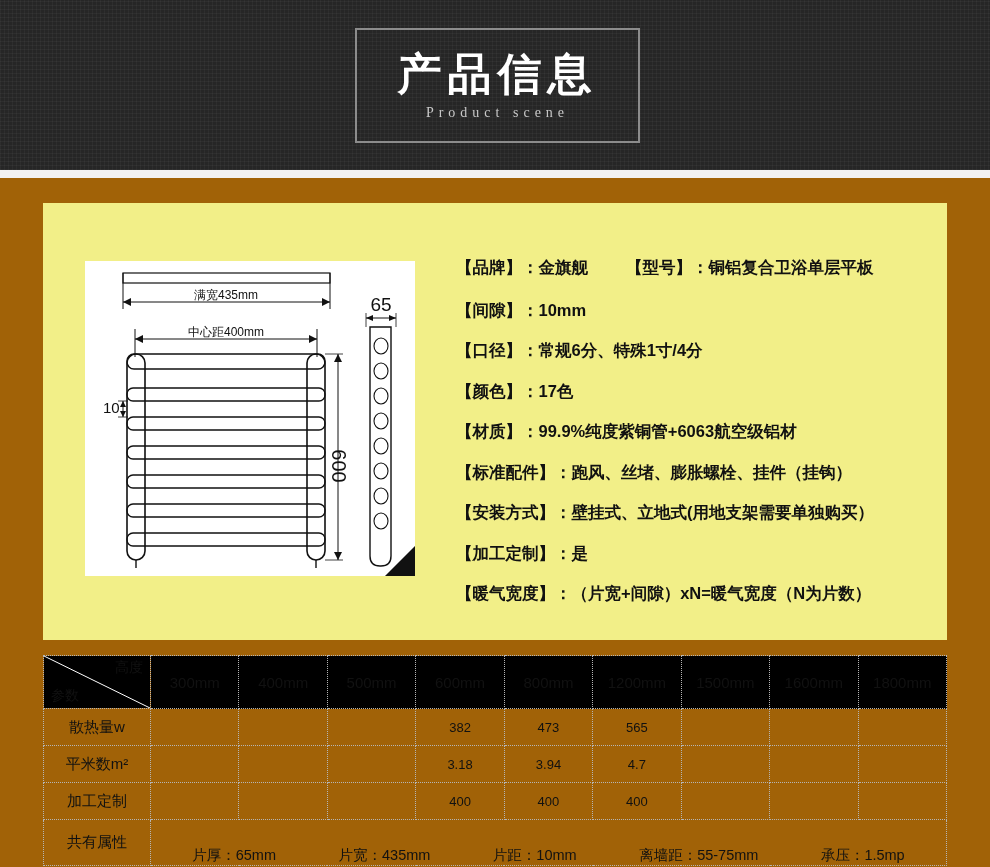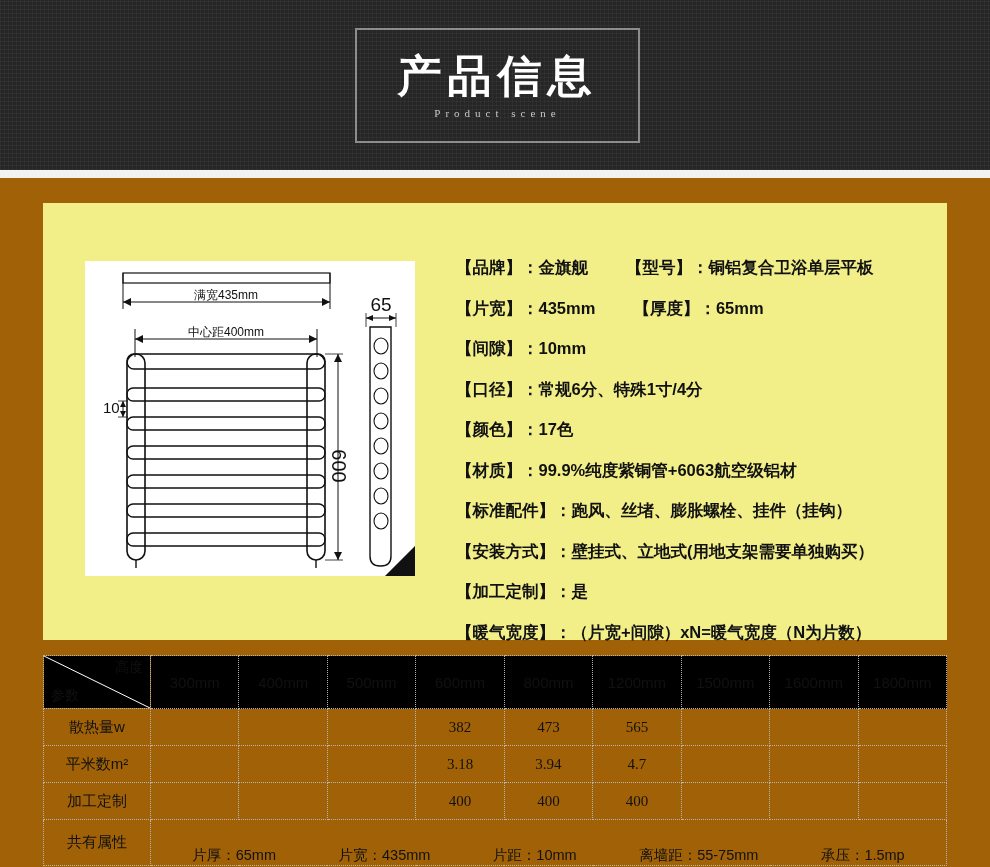--- a/index.html
+++ b/index.html
@@ -47,21 +47,21 @@
   .banner-title {
     color: #ffffff;
     font-size: 44px;
     font-weight: bold;
     letter-spacing: 6px;
     line-height: 1.1;
     margin-bottom: 6px;
   }
   .banner-sub {
     color: #c9c9c9;
-    font-size: 11px;
+    font-size: 14px;
     letter-spacing: 5px;
     font-family: "Liberation Serif", serif;
   }
   .banner-bottom-line {
     position: absolute;
     left: 0;
     top: 170px;
     width: 990px;
     height: 8px;
     background: #f2f2f2;
@@ -111,21 +111,21 @@
     line-height: 1.0;
   }
   .spec-row {
     display: flex;
     align-items: baseline;
     margin-bottom: 17px;
     white-space: nowrap;
     margin-top: 24px;
   }
   .spec-seg { display: inline-block; }
-  .spec-seg.second { margin-left: 38px; }
+  .spec-seg.second { margin-left: 38px; font-family: Liberation Mono, monospace; }
 
   
   .table-wrap {
     position: absolute;
     left: 43px;
     top: 655px;
     width: 904px;
   }
   table.spec-table {
     border-collapse: collapse;
@@ -175,21 +175,21 @@
     position: absolute;
     left: 7px;
     bottom: 3px;
     font-size: 14px;
   }
   td.rowlabel {
     width: 106px;
     font-size: 15px;
     color: #111111;
   }
-  td.val { font-size: 15px; font-family: Liberation Serif, serif; }
+  td.val { font-size: 13px; }
   tr.lastrow td {
     height: 36px;
   }
   .attr-cell {
     font-size: 14.5px;
   }
   .attr-flex {
     display: flex;
     justify-content: space-around;
     align-items: flex-start;
@@ -275,24 +275,20 @@
       <ellipse cx="296" cy="235" rx="7" ry="8" fill="none" stroke="#111" stroke-width="1.1"></ellipse>
       <ellipse cx="296" cy="260" rx="7" ry="8" fill="none" stroke="#111" stroke-width="1.1"></ellipse>
     </svg>
     <div class="corner-tri"></div>
   </div>
 
   <div class="specs">
     <div class="spec-row">
       <span class="spec-seg"><span>【品牌】：</span><span>金旗舰</span></span>
       <span class="spec-seg second"><span>【型号】：</span><span>铜铝复合卫浴单层平板</span></span>
-    </div>
-    <div class="spec-row">
-      <span class="spec-seg"><span>【片宽】：</span><span>435mm</span></span>
-      <span class="spec-seg second"><span>【厚度】：</span><span>65mm</span></span>
     </div>
     <div class="spec-row">
       <span class="spec-seg"><span>【间隙】：</span><span>10mm</span></span>
     </div>
     <div class="spec-row">
       <span class="spec-seg"><span>【口径】：</span><span>常规6分、特殊1寸/4分</span></span>
     </div>
     <div class="spec-row">
       <span class="spec-seg"><span>【颜色】：</span><span>17色</span></span>
     </div>

